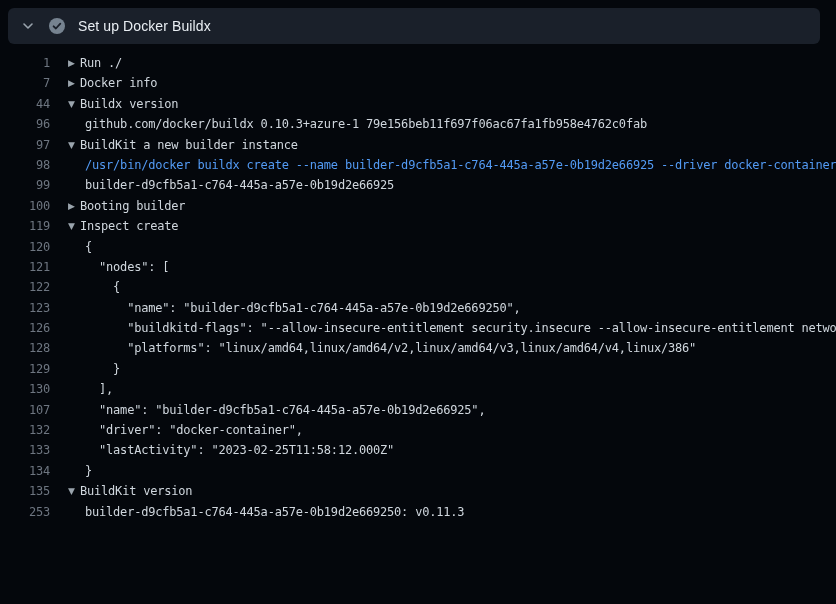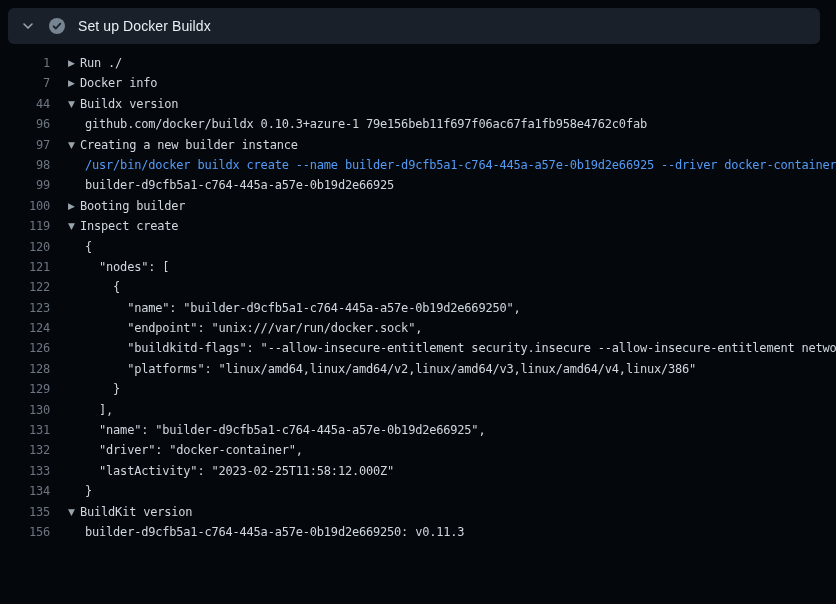--- a/index.html
+++ b/index.html
@@ -61,35 +61,34 @@
       </svg>
     </span>
     <span class="step-title">Set up Docker Buildx</span>
   </div>
 
   <div class="log" id="log">
       <div class="row group-collapsed"><span class="num">1</span><span class="marker">▶</span><span class="txt">Run ./</span></div>
       <div class="row group-collapsed"><span class="num">7</span><span class="marker">▶</span><span class="txt">Docker info</span></div>
       <div class="row group-expanded"><span class="num">44</span><span class="marker">▼</span><span class="txt">Buildx version</span></div>
       <div class="row output"><span class="num">96</span><span class="txt">github.com/docker/buildx 0.10.3+azure-1 79e156beb11f697f06ac67fa1fb958e4762c0fab</span></div>
-      <div class="row group-expanded"><span class="num">97</span><span class="marker">▼</span><span class="txt">Creating a new builder instance</span></div>
+      <div class="row group-expanded"><span class="num">97</span><span class="marker">▼</span><span class="txt">BuildKit a new builder instance</span></div>
       <div class="row command"><span class="num">98</span><span class="txt">/usr/bin/docker buildx create --name builder-d9cfb5a1-c764-445a-a57e-0b19d2e66925 --driver docker-container</span></div>
       <div class="row output"><span class="num">99</span><span class="txt">builder-d9cfb5a1-c764-445a-a57e-0b19d2e66925</span></div>
       <div class="row group-collapsed"><span class="num">100</span><span class="marker">▶</span><span class="txt">Booting builder</span></div>
       <div class="row group-expanded"><span class="num">119</span><span class="marker">▼</span><span class="txt">Inspect create</span></div>
       <div class="row output"><span class="num">120</span><span class="txt">{</span></div>
       <div class="row output"><span class="num">121</span><span class="txt">  "nodes": [</span></div>
       <div class="row output"><span class="num">122</span><span class="txt">    {</span></div>
       <div class="row output"><span class="num">123</span><span class="txt">      "name": "builder-d9cfb5a1-c764-445a-a57e-0b19d2e669250",</span></div>
-      <div class="row output"><span class="num">124</span><span class="txt">      "endpoint": "unix:///var/run/docker.sock",</span></div>
       <div class="row output"><span class="num">126</span><span class="txt">      "buildkitd-flags": "--allow-insecure-entitlement security.insecure --allow-insecure-entitlement network.host",</span></div>
       <div class="row output"><span class="num">128</span><span class="txt">      "platforms": "linux/amd64,linux/amd64/v2,linux/amd64/v3,linux/amd64/v4,linux/386"</span></div>
       <div class="row output"><span class="num">129</span><span class="txt">    }</span></div>
       <div class="row output"><span class="num">130</span><span class="txt">  ],</span></div>
-      <div class="row output"><span class="num">131</span><span class="txt">  "name": "builder-d9cfb5a1-c764-445a-a57e-0b19d2e66925",</span></div>
+      <div class="row output"><span class="num">107</span><span class="txt">  "name": "builder-d9cfb5a1-c764-445a-a57e-0b19d2e66925",</span></div>
       <div class="row output"><span class="num">132</span><span class="txt">  "driver": "docker-container",</span></div>
       <div class="row output"><span class="num">133</span><span class="txt">  "lastActivity": "2023-02-25T11:58:12.000Z"</span></div>
       <div class="row output"><span class="num">134</span><span class="txt">}</span></div>
       <div class="row group-expanded"><span class="num">135</span><span class="marker">▼</span><span class="txt">BuildKit version</span></div>
-      <div class="row output"><span class="num">156</span><span class="txt">builder-d9cfb5a1-c764-445a-a57e-0b19d2e669250: v0.11.3</span></div>
+      <div class="row output"><span class="num">253</span><span class="txt">builder-d9cfb5a1-c764-445a-a57e-0b19d2e669250: v0.11.3</span></div>
     </div>
 
 </div>
 
 </body></html>

